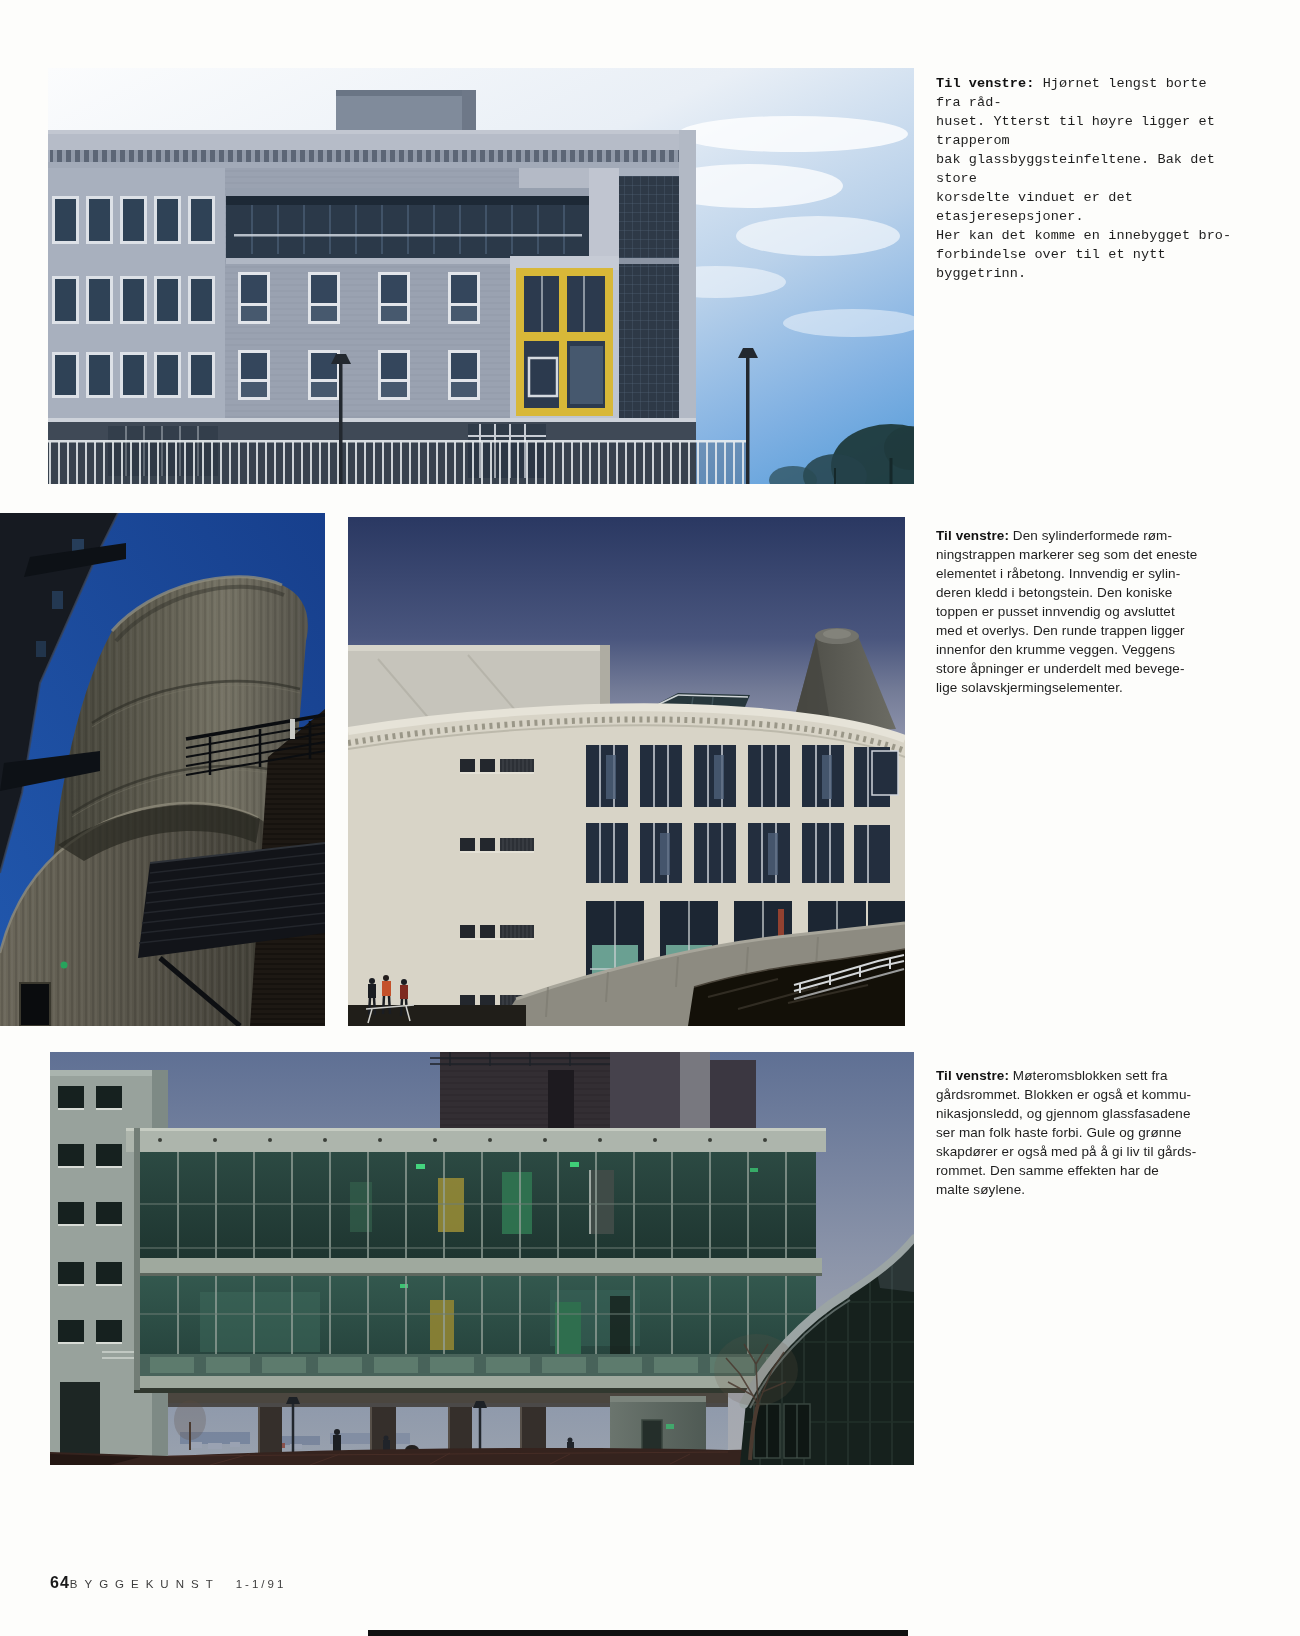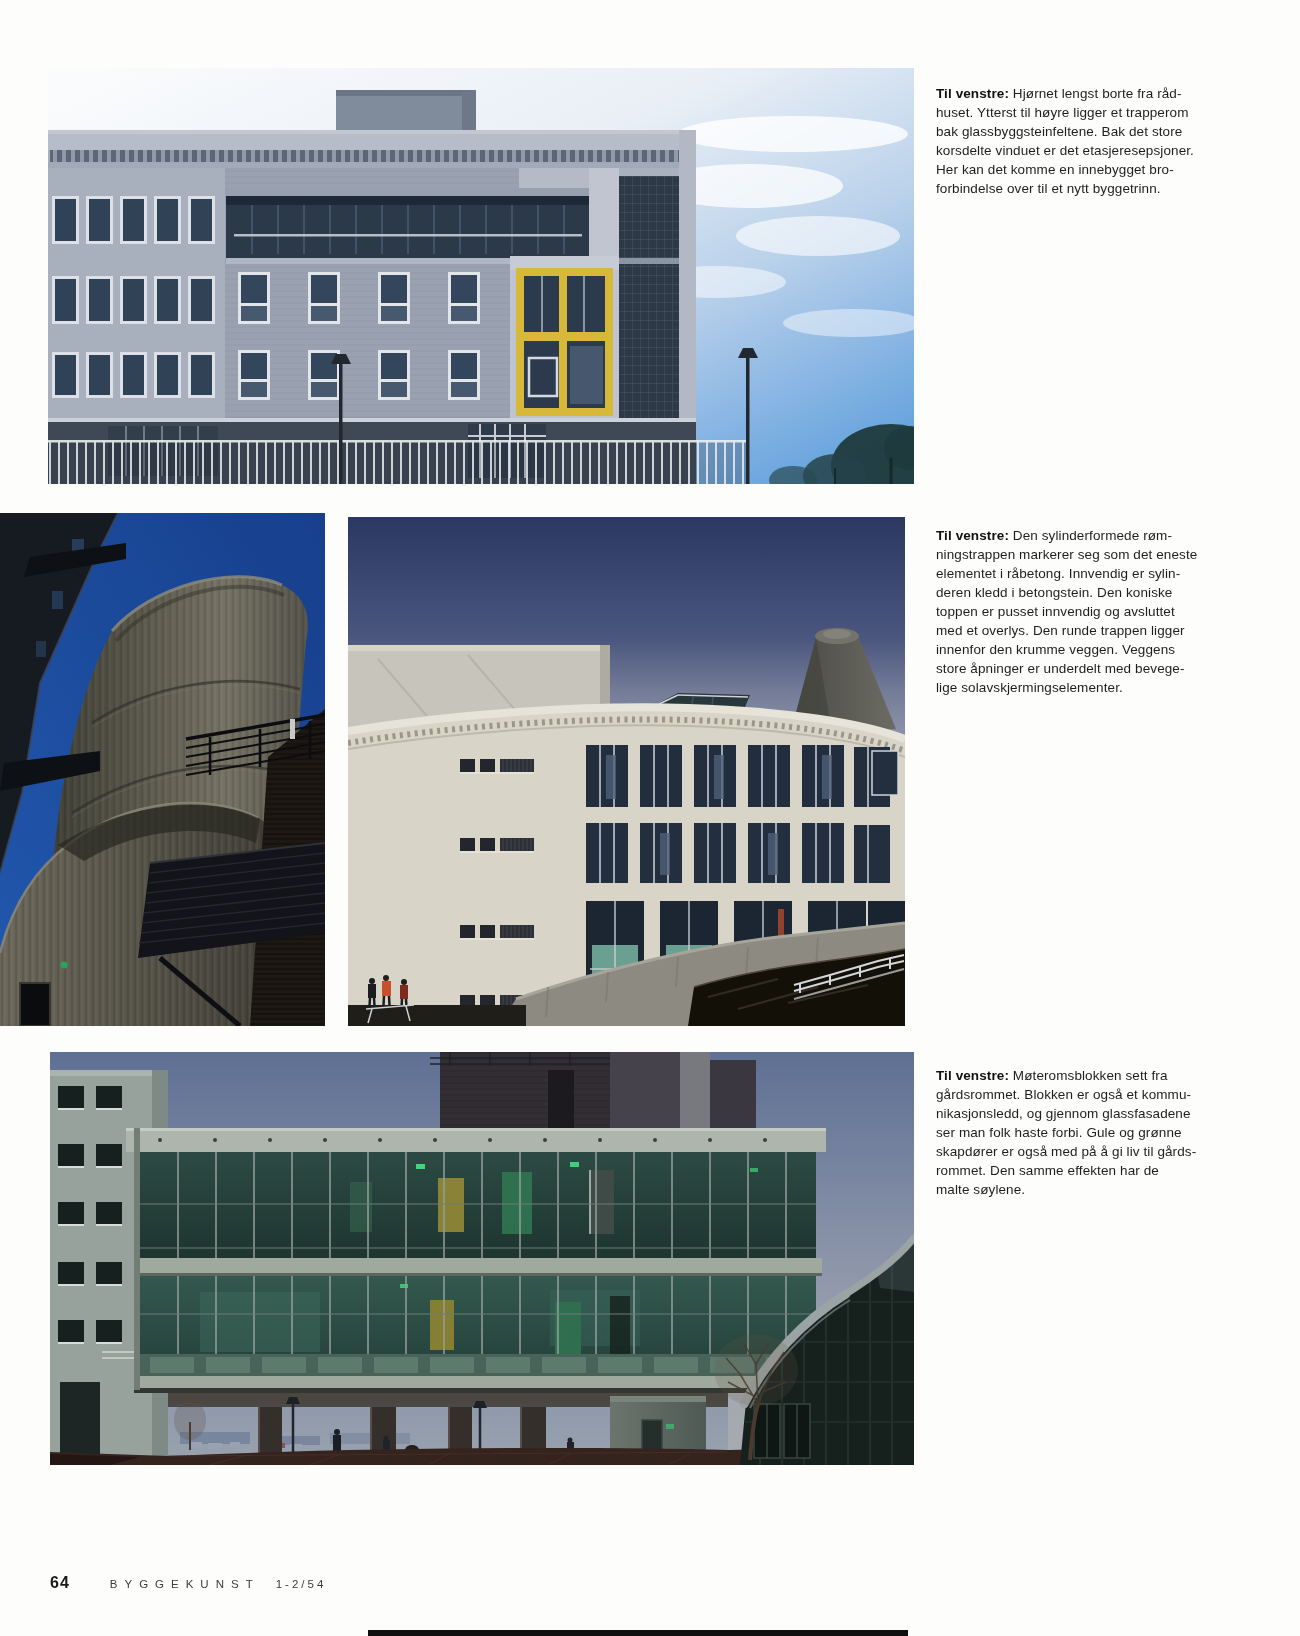--- a/index.html
+++ b/index.html
@@ -17,21 +17,21 @@
     font-size:13.5px;line-height:19px;color:#1e1e1e;
     letter-spacing:0.1px;
   }
   .caption strong{font-weight:700;color:#111;}
   .cap-body{white-space:pre-line;}
   .footer{
     position:absolute;left:50px;top:1574px;
     color:#2a2a2a;display:flex;align-items:baseline;text-align:center;
   }
   .footer .pagenum{font-size:16px;font-weight:700;letter-spacing:1px;color:#1a1a1a;}
-  .footer .mag{margin-left:40px;font-size:11.5px;letter-spacing:7px;color:#3c3c3c;}
+  .footer .mag{font-size:11.5px;letter-spacing:7px;color:#3c3c3c;}
   .footer .issue{margin-left:16px;font-size:11.5px;letter-spacing:3px;color:#3c3c3c;}
   .edge-bar{position:absolute;left:368px;top:1630px;width:540px;height:6px;background:#101010;}
 </style>
 </head>
 <body>
 
 <div class="page">
 
   <svg class="photo" style="left:48px;top:68px;" width="866" height="416" viewBox="0 0 866 416" role="img">
     <defs>
@@ -806,21 +806,21 @@
           <path d="M 706 312 L 718 292"></path>
       </g>
     </g>
 
     <g>
       <ellipse cx="140" cy="368" rx="16" ry="20" fill="#5a4a40" opacity="0.25"></ellipse>
       <line x1="140" y1="398" x2="140" y2="370" stroke="#4a3a30" stroke-width="2"></line>
     </g>
   </svg>
 
-  <p class="caption" style="top:70px;">
+  <p class="caption" style="top:60px;font-family:Liberation Mono, monospace;">
     <strong>Til venstre:</strong>
     <span class="cap-body">Hjørnet lengst borte fra råd-
 huset. Ytterst til høyre ligger et trapperom
 bak glassbyggsteinfeltene. Bak det store
 korsdelte vinduet er det etasjeresepsjoner.
 Her kan det komme en innebygget bro-
 forbindelse over til et nytt byggetrinn.</span>
   </p>
 
   <p class="caption" style="top:1052px;">
@@ -843,18 +843,18 @@
 toppen er pusset innvendig og avsluttet
 med et overlys. Den runde trappen ligger
 innenfor den krumme veggen. Veggens
 store åpninger er underdelt med bevege-
 lige solavskjermingselementer.</span>
   </p>
 
   <div class="footer">
     <span class="pagenum">64</span>
     <span class="mag">BYGGEKUNST</span>
-    <span class="issue">1-2/54</span>
+    <span class="issue">1-1/91</span>
   </div>
 
   <div class="edge-bar"></div>
 
 </div>
 
 </body></html>

